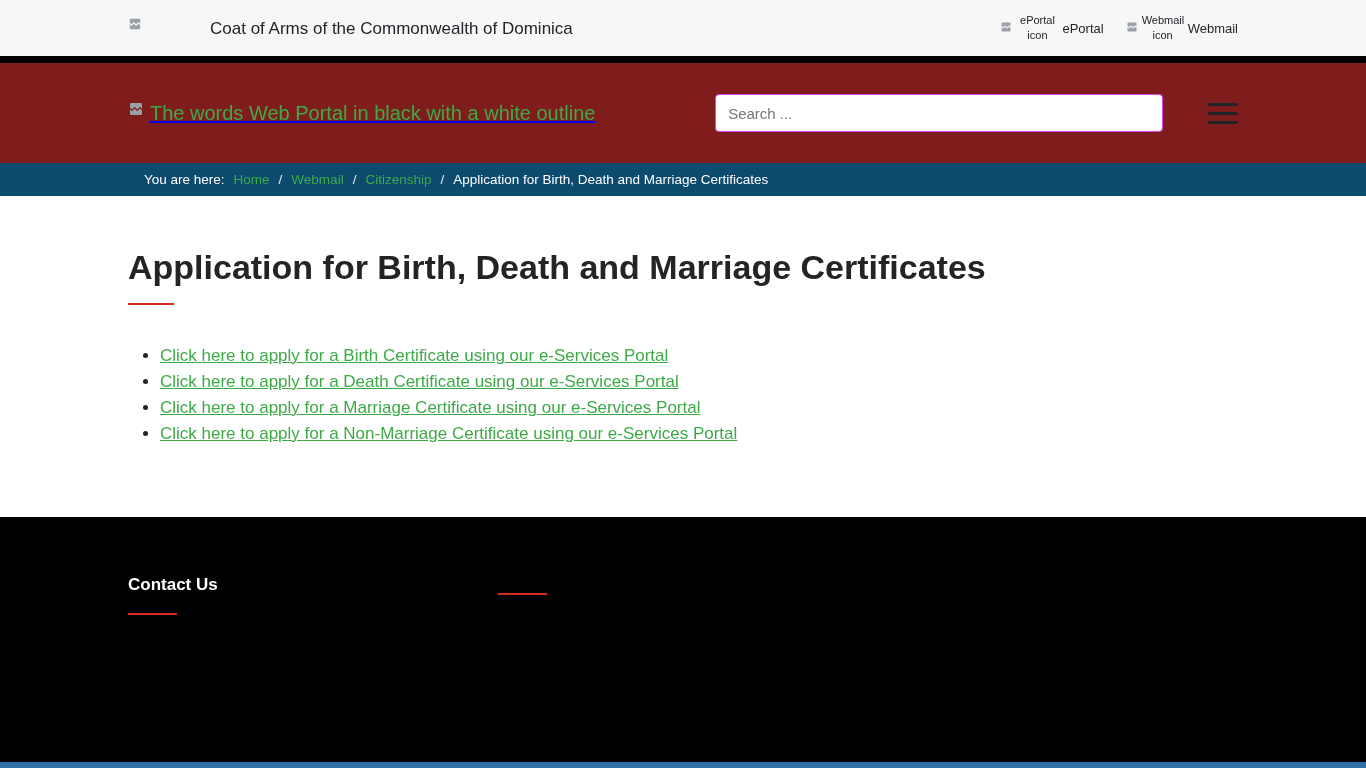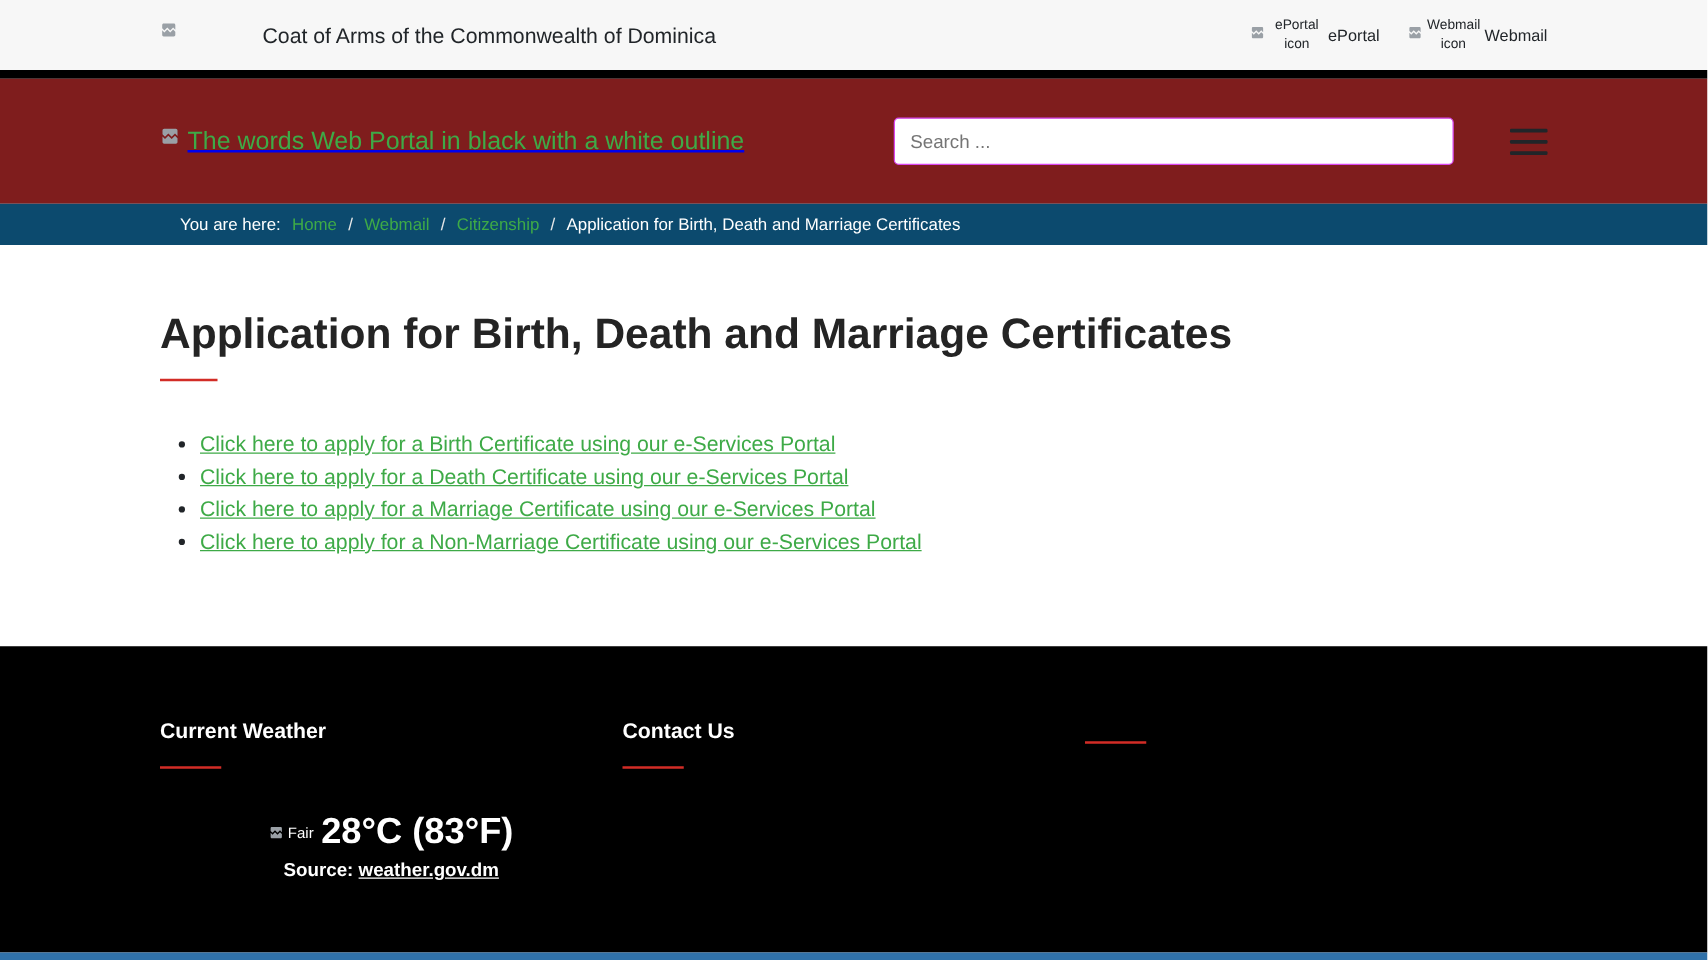--- a/index.html
+++ b/index.html
@@ -168,39 +168,20 @@
       <li>
         <a href="#">Click here to apply for a Non-Marriage Certificate using our e-Services Portal</a>
       </li>
     </ul>
   </div>
 </div>
 
 <div class="footer">
   <div class="container">
     <div class="fcol">
-      <h3>Current Weather</h3>
-      <div class="red-bar"></div>
-      <div class="weather-block">
-        <div class="weather-row">
-          <span class="weather-alt">
-            <svg class="bi" width="12" height="12" viewBox="0 0 24 24">
-                <path d="M21 5v6.59l-3-3.01-4 4.01-4-4-4 4-3-3.01V5c0-1.1.9-2 2-2h14c1.1 0 2 .9 2 2zm-3 6.42l3 3.01V19c0 1.1-.9 2-2 2H5c-1.1 0-2-.9-2-2v-6.58l3 2.99 4-4 4 4 4-3.99z"></path>
-              </svg>
-            <span>Fair</span>
-          </span>
-          <span class="temp">28°C (83°F)</span>
-        </div>
-        <div class="source-line">
-          <span>Source:</span>
-          <a href="#">weather.gov.dm</a>
-        </div>
-      </div>
-    </div>
-    <div class="fcol">
       <h3>Contact Us</h3>
       <div class="red-bar"></div>
     </div>
     <div class="fcol">
       <div class="red-bar"></div>
     </div>
   </div>
 </div>
 
 <div class="bottom-bar"></div>

